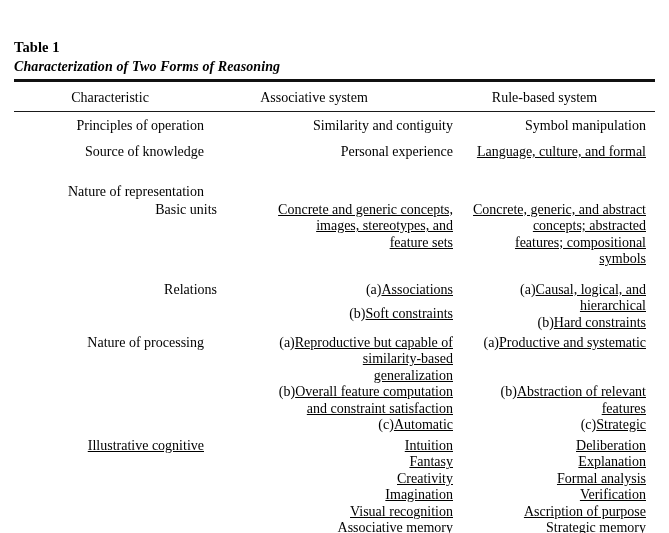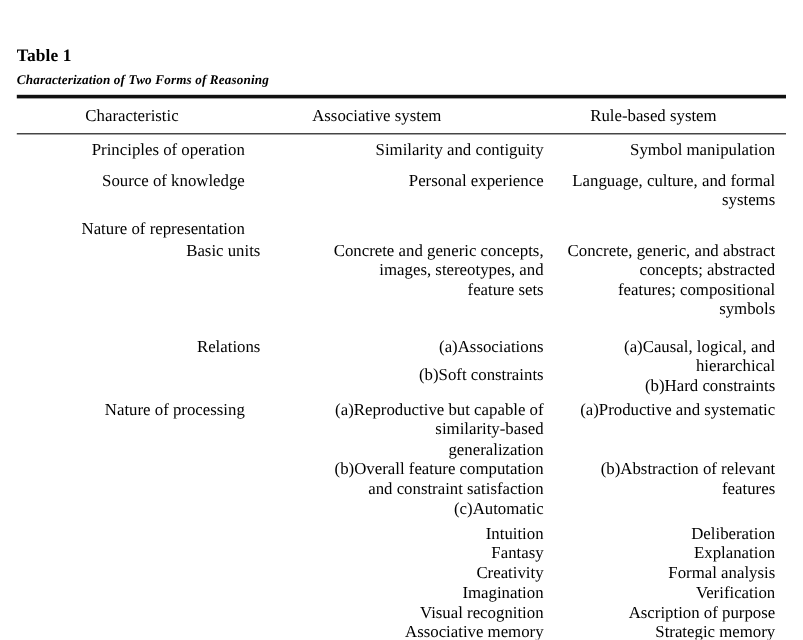--- a/index.html
+++ b/index.html
@@ -31,21 +31,21 @@
     top: 6px;
     width: 640px;
   }
   .table-number {
     font-size: 14.5px;
     line-height: 19px;
     font-weight: bold;
     letter-spacing: 0.1px;
   }
   .table-title {
-    font-size: 11px;
+    font-size: 14px;
     line-height: 20px;
     font-style: italic;
     font-weight: bold;
     letter-spacing: 0.1px;
   }
 
   
   .rule {
     position: absolute;
     left: 14px;
@@ -93,20 +93,21 @@
     top: 0;
     font-size: 14px;
     line-height: 16.4px;
   }
   .c1 { left: 14px;  width: 190px; }
   .c2 { left: 213px; width: 240px; }
   .c3 { left: 460px; width: 186px; }
 
   .cell p {
     margin: 0;
+    text-decoration: underline;
   }
   .indent1 { padding-left: 13px; }
   
   .cont {
     padding-left: 22px;
   }
 
   
   .litem {
     display: block;
@@ -148,21 +149,20 @@
       <div class="cell c1">Principles of operation</div>
       <div class="cell c2">Similarity and contiguity</div>
       <div class="cell c3">Symbol manipulation</div>
     </div>
 
     <div class="row" style="height:40px;">
       <div class="cell c1">Source of knowledge</div>
       <div class="cell c2">Personal experience</div>
       <div class="cell c3">
         <p class="nowrap">Language, culture, and formal</p>
-        <p class="cont">systems</p>
       </div>
     </div>
 
     <div class="row" style="height:18px;">
       <div class="cell c1">Nature of representation</div>
     </div>
     <div class="row" style="height:80px;">
       <div class="cell c1 indent1">Basic units</div>
       <div class="cell c2">
         <p class="nowrap">Concrete and generic concepts,</p>
@@ -199,25 +199,27 @@
         <p class="cont">generalization</p>
         <p class="litem"><span class="mk">(b)</span><span>Overall feature computation</span></p>
         <p class="cont">and constraint satisfaction</p>
         <p class="litem"><span class="mk">(c)</span><span>Automatic</span></p>
       </div>
       <div class="cell c3">
         <p class="litem"><span class="mk">(a)</span><span>Productive and systematic</span></p>
         <div style="height:32.8px;"></div>
         <p class="litem"><span class="mk">(b)</span><span>Abstraction of relevant</span></p>
         <p class="cont">features</p>
+        <p class="litem"><span class="mk">(c)</span><span>Strategic</span></p>
       </div>
     </div>
 
     <div class="row" style="height:110px;">
       <div class="cell c1">
+        <p>Illustrative cognitive</p>
       </div>
       <div class="cell c2">
         <p>Intuition</p>
         <p>Fantasy</p>
         <p>Creativity</p>
         <p>Imagination</p>
         <p>Visual recognition</p>
         <p>Associative memory</p>
       </div>
       <div class="cell c3">

